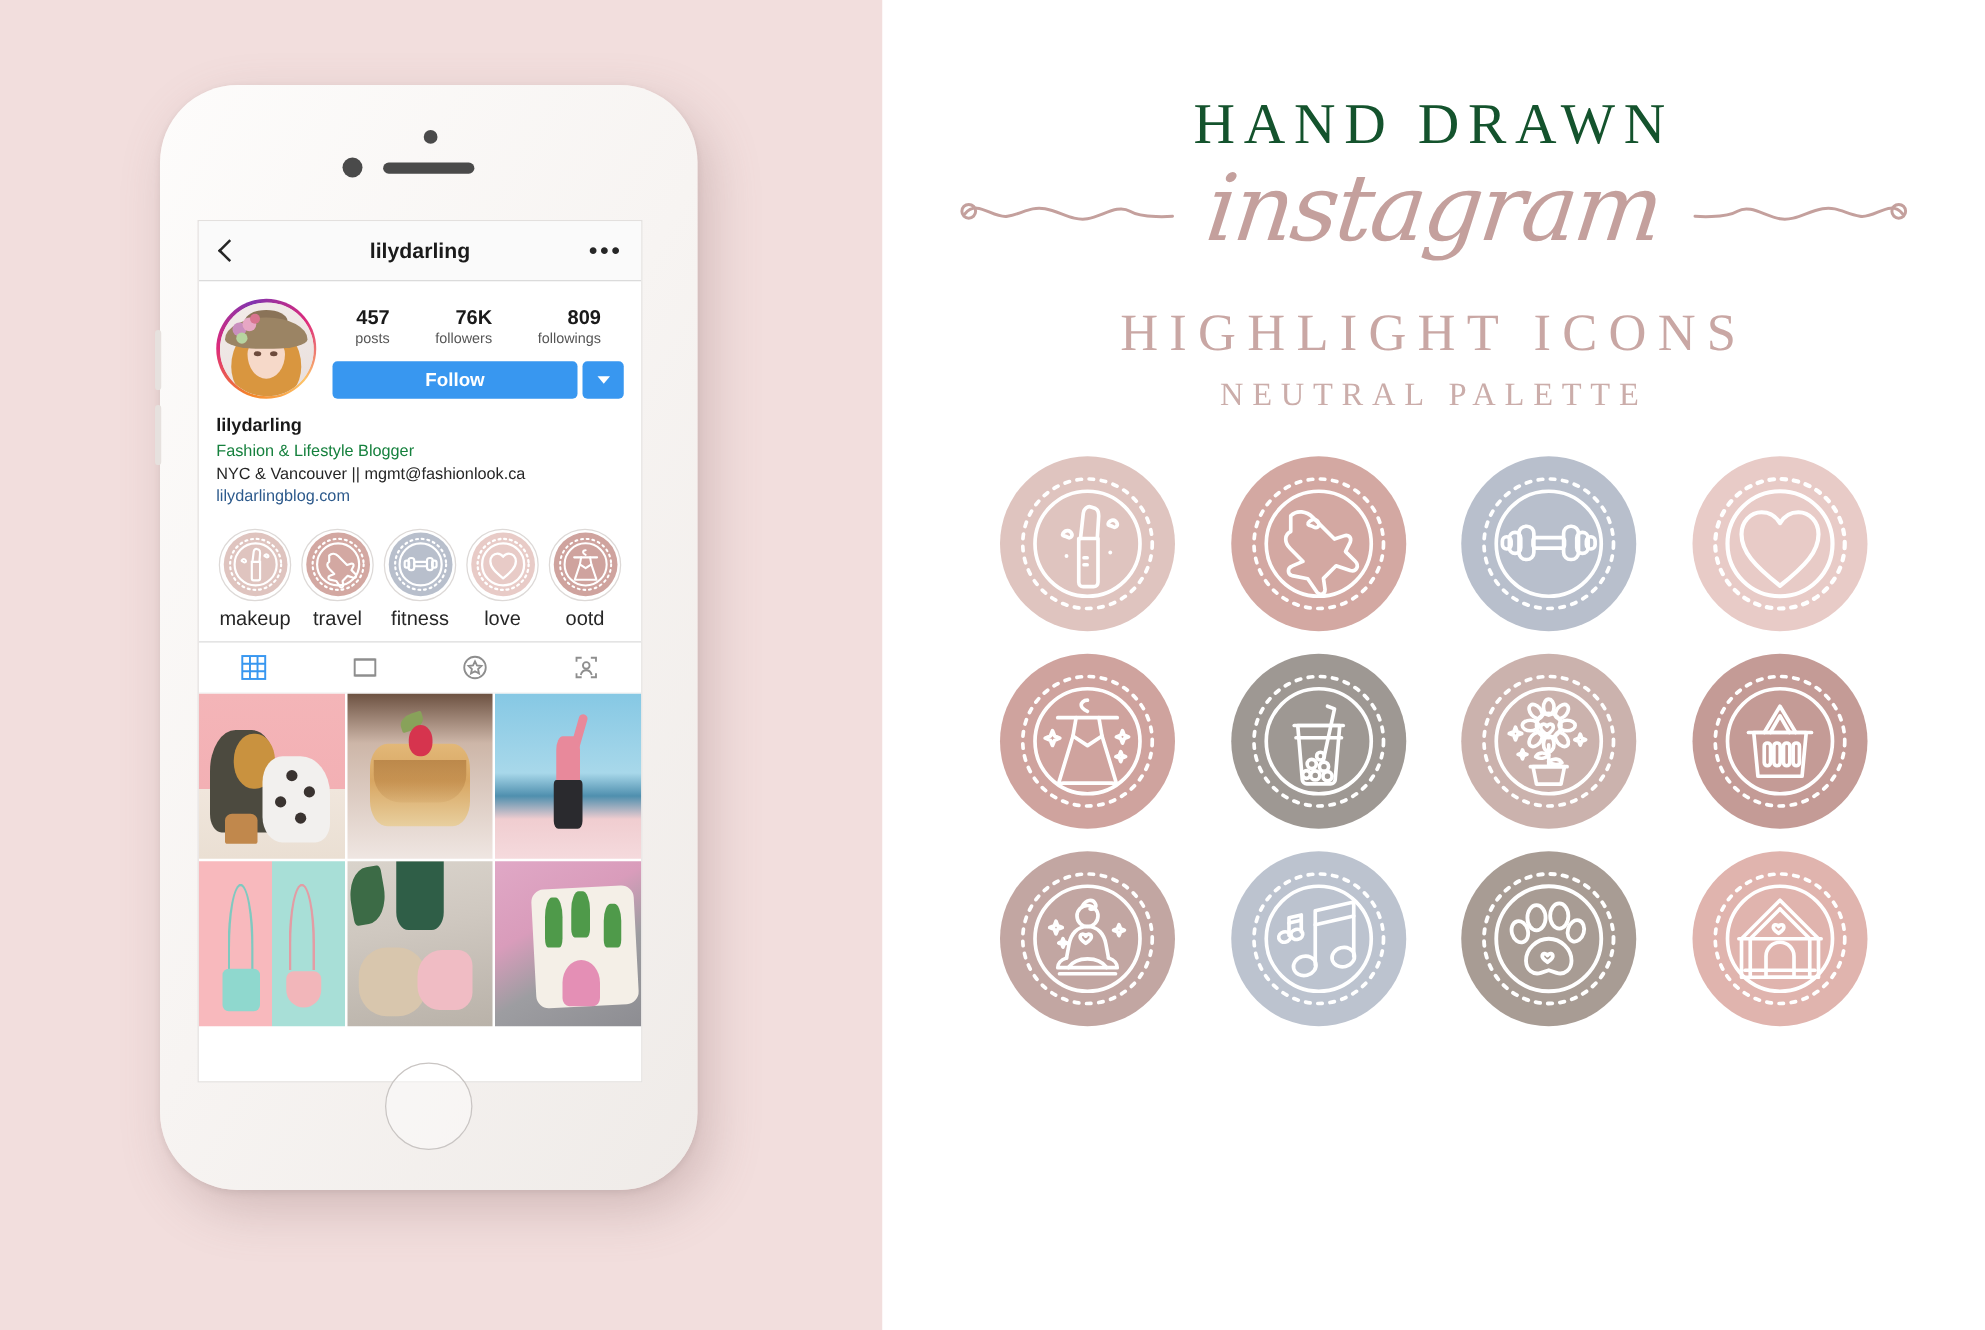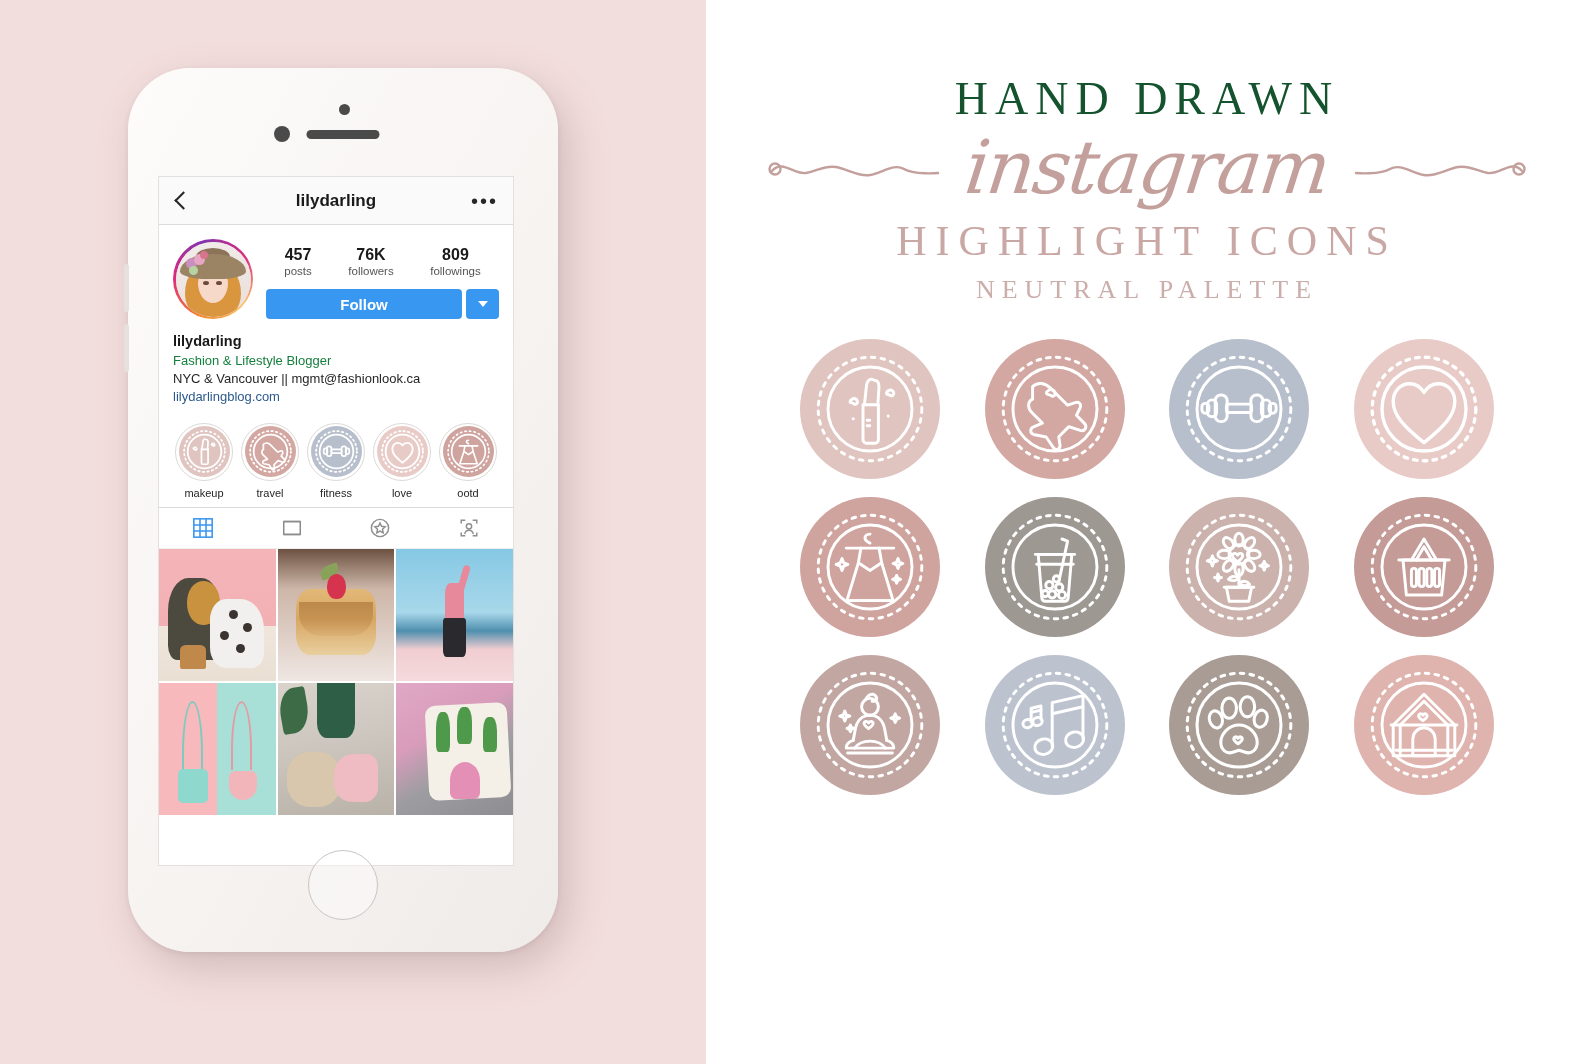--- a/index.html
+++ b/index.html
@@ -106,21 +106,21 @@
   .f2 { left:24%; top:16%; background:#e7a7c4; }
   .f3 { left:18%; top:33%; background:#b7d4a0; width:9px; height:9px; }
   .f4 { left:33%; top:13%; background:#d8748f; width:8px; height:8px; }
   .av-eye { position:absolute; width:6px; height:4px; background:#6d4b3c;
     border-radius:50%; top:52%; }
   .av-eye.l { left:37%; } .av-eye.r { left:54%; }
 
   
   #stats-col { flex:1; padding-left:13px; }
   #stats-row { display:flex; justify-content:space-around; padding-top:6px; }
-  .stat { text-align:center; }
+  .stat { text-align:right; }
   .stat .num { font-size:16px; font-weight:700; color:#1a1a1a; line-height:19px; }
   .stat .lbl { font-size:11.5px; color:#555; line-height:15px; }
   #follow-row { display:flex; gap:4px; margin-top:10px;justify-content:center; }
   #follow-btn {
     flex:1; height:30px; background:#3897f0; border-radius:4px;
     color:#fff; font-size:15px; font-weight:700;
     display:flex; align-items:center; justify-content:center; cursor:pointer;
   }
   #follow-caret {
     width:33px; height:30px; background:#3897f0; border-radius:4px;
@@ -139,21 +139,21 @@
   
   #highlights { display:flex; justify-content:space-between;
     padding:16px 12px 8px 12px; }
   .hl { width:66px; text-align:center; }
   .hl-circle {
     width:58px; height:58px; border-radius:50%; margin:0 auto;
     border:1.6px solid #ddd9d7; padding:2.5px; background:#fff;
   }
   .hl-fill { width:100%; height:100%; border-radius:50%;
     display:flex; align-items:center; justify-content:center; }
-  .hl-label { font-size:11px; color:#262626; margin-top:6px; }
+  .hl-label { font-size:16px; color:#262626; margin-top:6px; }
 
   
   #ig-tabs { display:flex; border-top:1px solid #dbdbdb;
     border-bottom:1px solid #efefef; height:42px; }
   .ig-tab { flex:1; display:flex; align-items:center; justify-content:center;
     cursor:pointer; }
 
   
   #photo-grid { display:grid; grid-template-columns:repeat(3,1fr);
     gap:2px; background:#fff; }
@@ -233,21 +233,21 @@
     color:#c9a7a4; line-height:.9; font-weight:400; }
   #hand-drawn { font-family:"Liberation Serif", serif; font-size:46px;
     letter-spacing:7px; color:#14532d; }
   #script-row { display:flex; align-items:center; justify-content:center;
     gap:8px; margin-top:4px; }
   #script-word { font-family:"DejaVu Serif", serif; font-style:italic;
     font-size:74px; color:#c4a09d; line-height:1.05;
     transform:skewX(-7deg); letter-spacing:-2px; }
   .flourish { color:#c4a09d; }
   #highlight-icons-line { font-family:"Liberation Serif", serif; font-size:42px;
-    letter-spacing:9px; color:#c9a7a4; margin-top:10px; }
+    letter-spacing:9px; color:#c9a7a4; margin-top:36px; }
   #neutral-palette-line { font-family:"Liberation Serif", serif; font-size:26px;
     letter-spacing:7px; color:#cbadaa; margin-top:10px; }
 
   #icon-grid { display:grid; grid-template-columns:repeat(4,1fr);
     row-gap:18px; padding:34px 72px 0 72px; justify-items:center; }
   .badge { width:140px; height:140px; border-radius:50%;
     display:flex; align-items:center; justify-content:center; position:relative; }
   .badge svg { width:100%; height:100%; }
 </style>
 </head>

